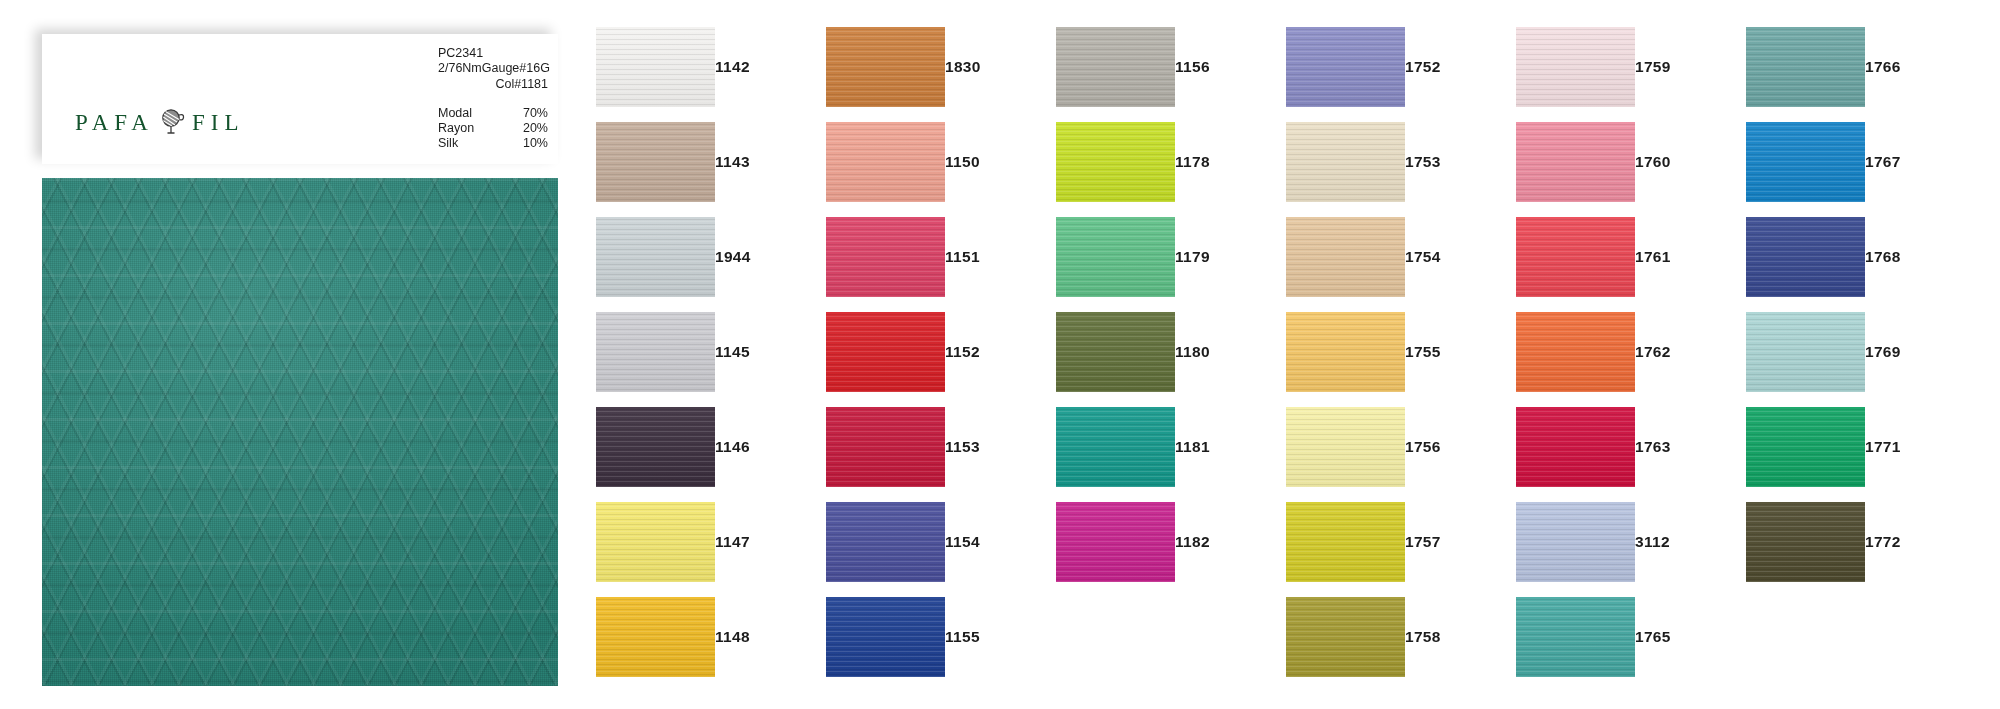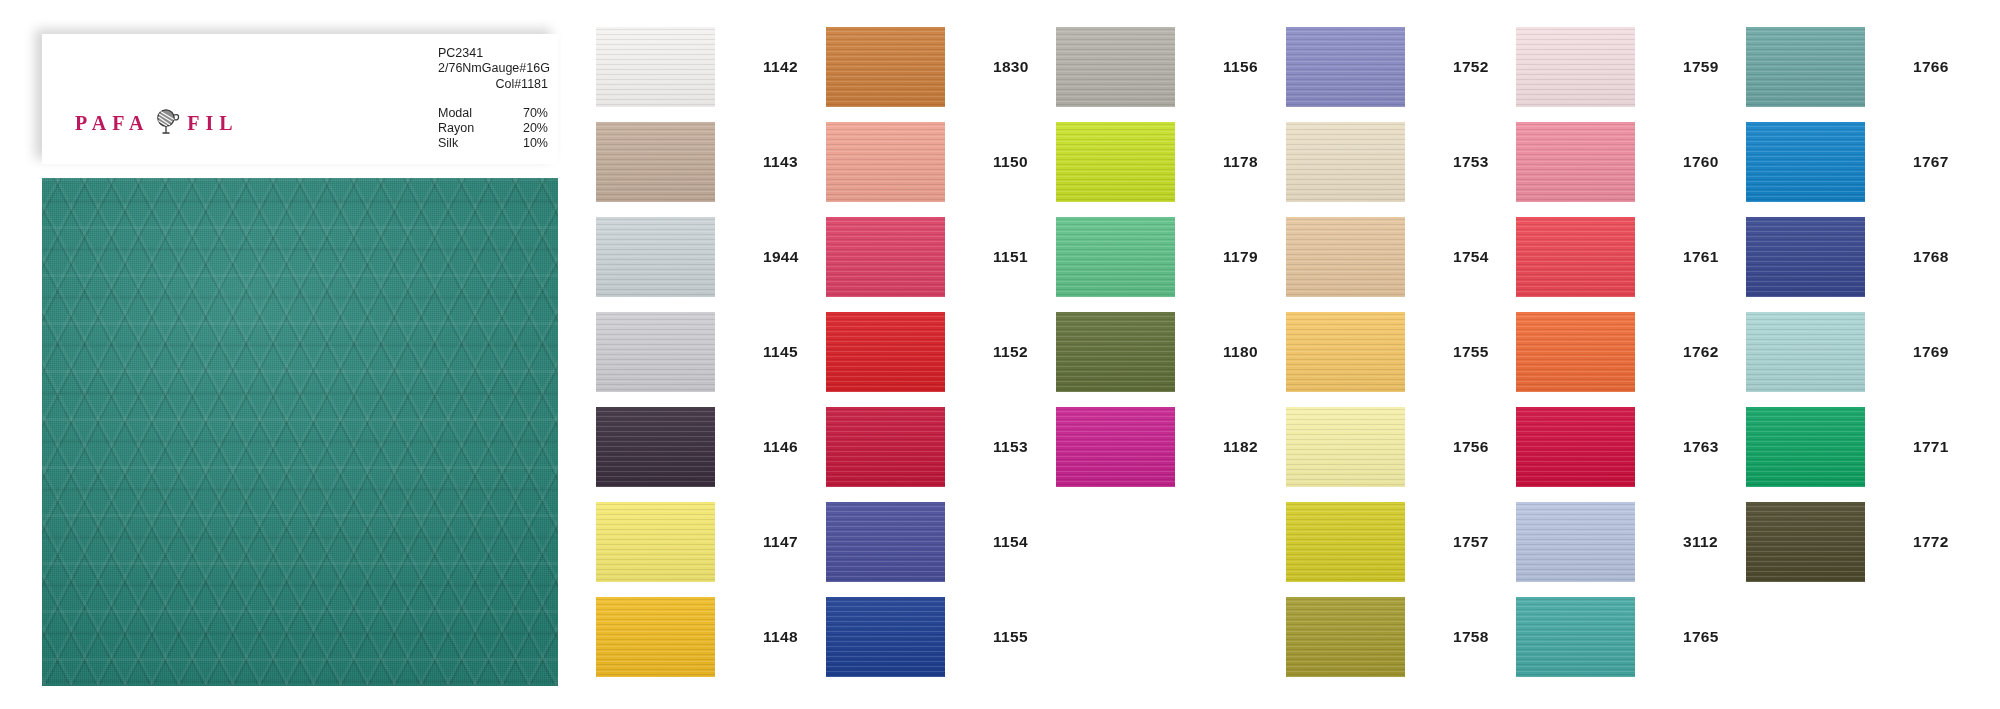--- a/index.html
+++ b/index.html
@@ -81,24 +81,23 @@
   #brand-lockup {
     position: absolute;
     left: 33px;
     bottom: 24px;
     display: flex;
     align-items: center;
     gap: 4px;
   }
   .brand-word {
     font-family: "Liberation Serif", serif;
-    font-size: 20px;
+    font-size: 23px;
     letter-spacing: 6px;
-    color: #be185d;
-    font-weight: bold;
+    color: #14532d;
   }
   #yarnball-icon { display: block; }
 
   #label-specs {
     position: absolute;
     right: 0;
     top: 0;
     width: 130px;
     height: 130px;
     padding: 12px 10px 10px 10px;
@@ -147,21 +146,20 @@
         rgba(255,255,255,0.13) 0px, rgba(255,255,255,0.13) 1px,
         rgba(0,0,0,0.00) 1px, rgba(0,0,0,0.00) 2px,
         rgba(0,0,0,0.08) 2px, rgba(0,0,0,0.08) 3px,
         rgba(0,0,0,0.00) 3px, rgba(0,0,0,0.00) 5px),
       linear-gradient(175deg, rgba(255,255,255,0.07), rgba(0,0,0,0.06));
   }
   .chip-code {
     font-size: 15.5px;
     font-weight: bold;
     color: #1c1c1c;
-    margin-left: 48px;
     letter-spacing: 0.3px;
     white-space: nowrap;
   }
 </style>
 </head>
 <body>
 
 <div id="sheet">
 
   <div id="fabric-panel">
@@ -287,20 +285,24 @@
         </div>
         <div class="swatch-item">
           <div class="chip" style="background-color: rgb(95, 193, 136);"></div>
           <span class="chip-code">1179</span>
         </div>
         <div class="swatch-item">
           <div class="chip" style="background-color: rgb(97, 112, 58);"></div>
           <span class="chip-code">1180</span>
         </div>
         <div class="swatch-item">
+          <div class="chip" style="background-color: rgb(20, 153, 140);"></div>
+          <span class="chip-code">1181</span>
+        </div>
+        <div class="swatch-item">
           <div class="chip" style="background-color: rgb(199, 34, 142);"></div>
           <span class="chip-code">1182</span>
         </div>
       </div>
       <div class="swatch-column">
         <div class="swatch-item">
           <div class="chip" style="background-color: rgb(138, 140, 198);"></div>
           <span class="chip-code">1752</span>
         </div>
         <div class="swatch-item">

